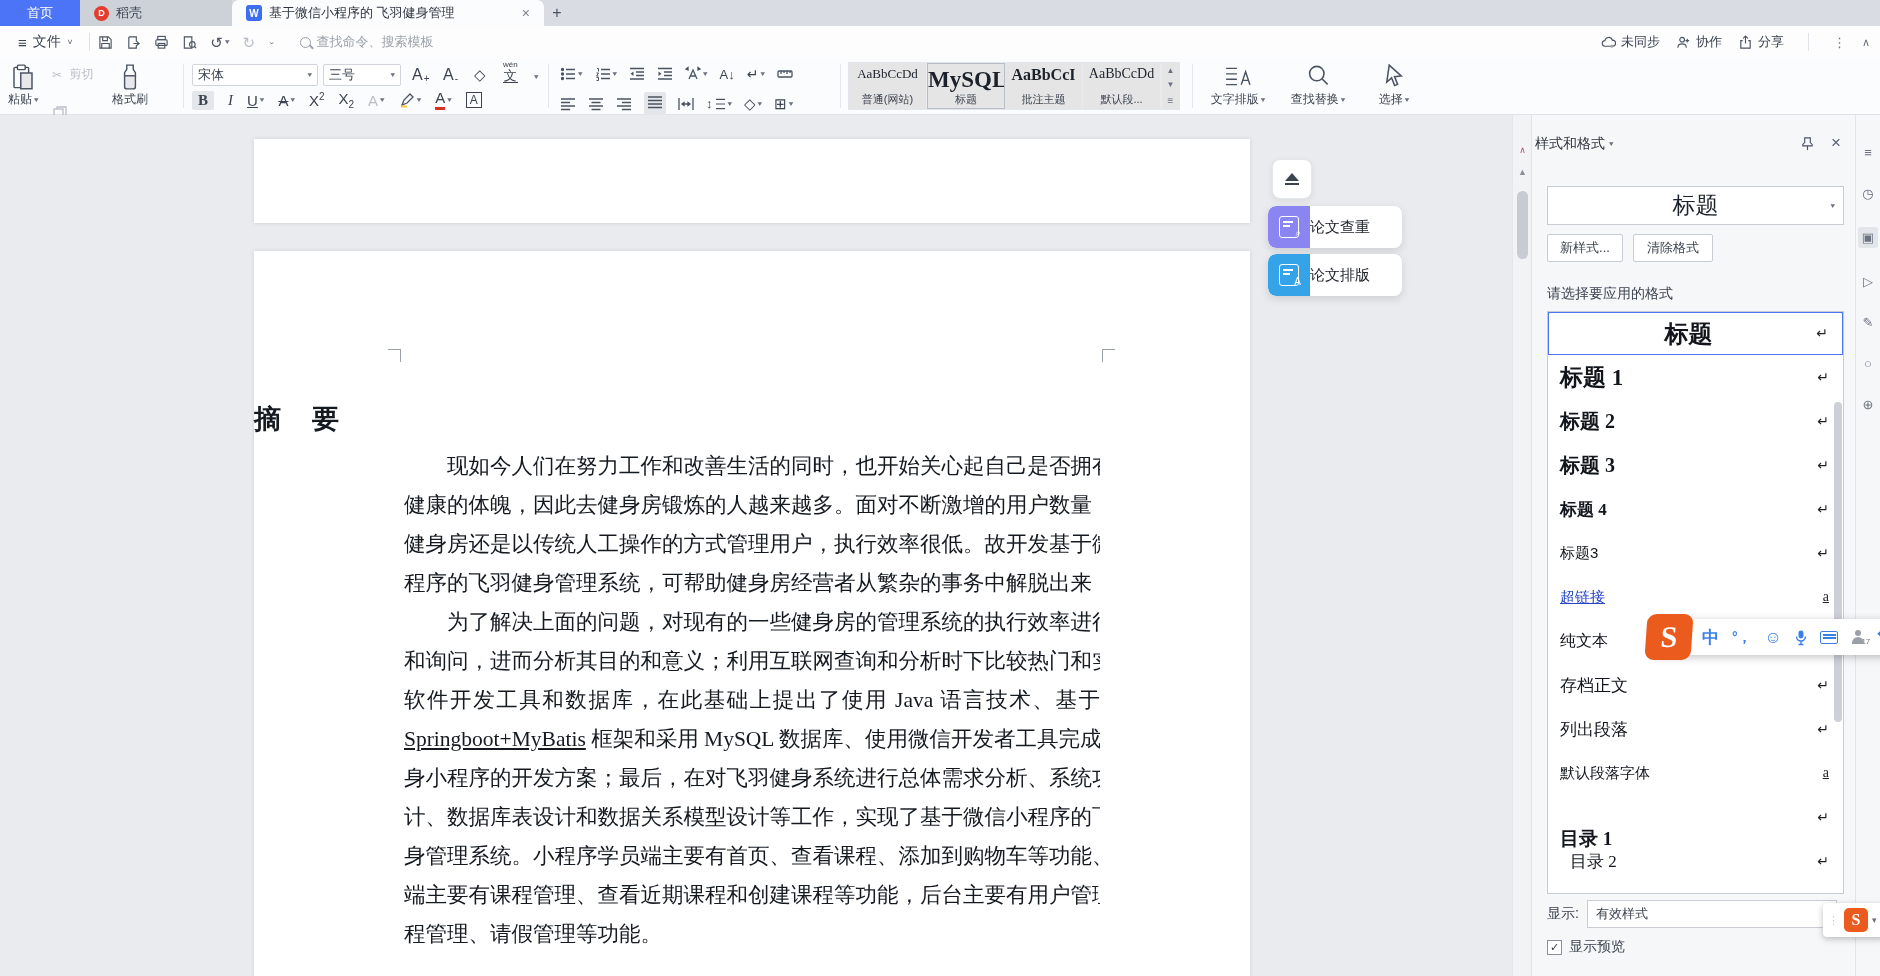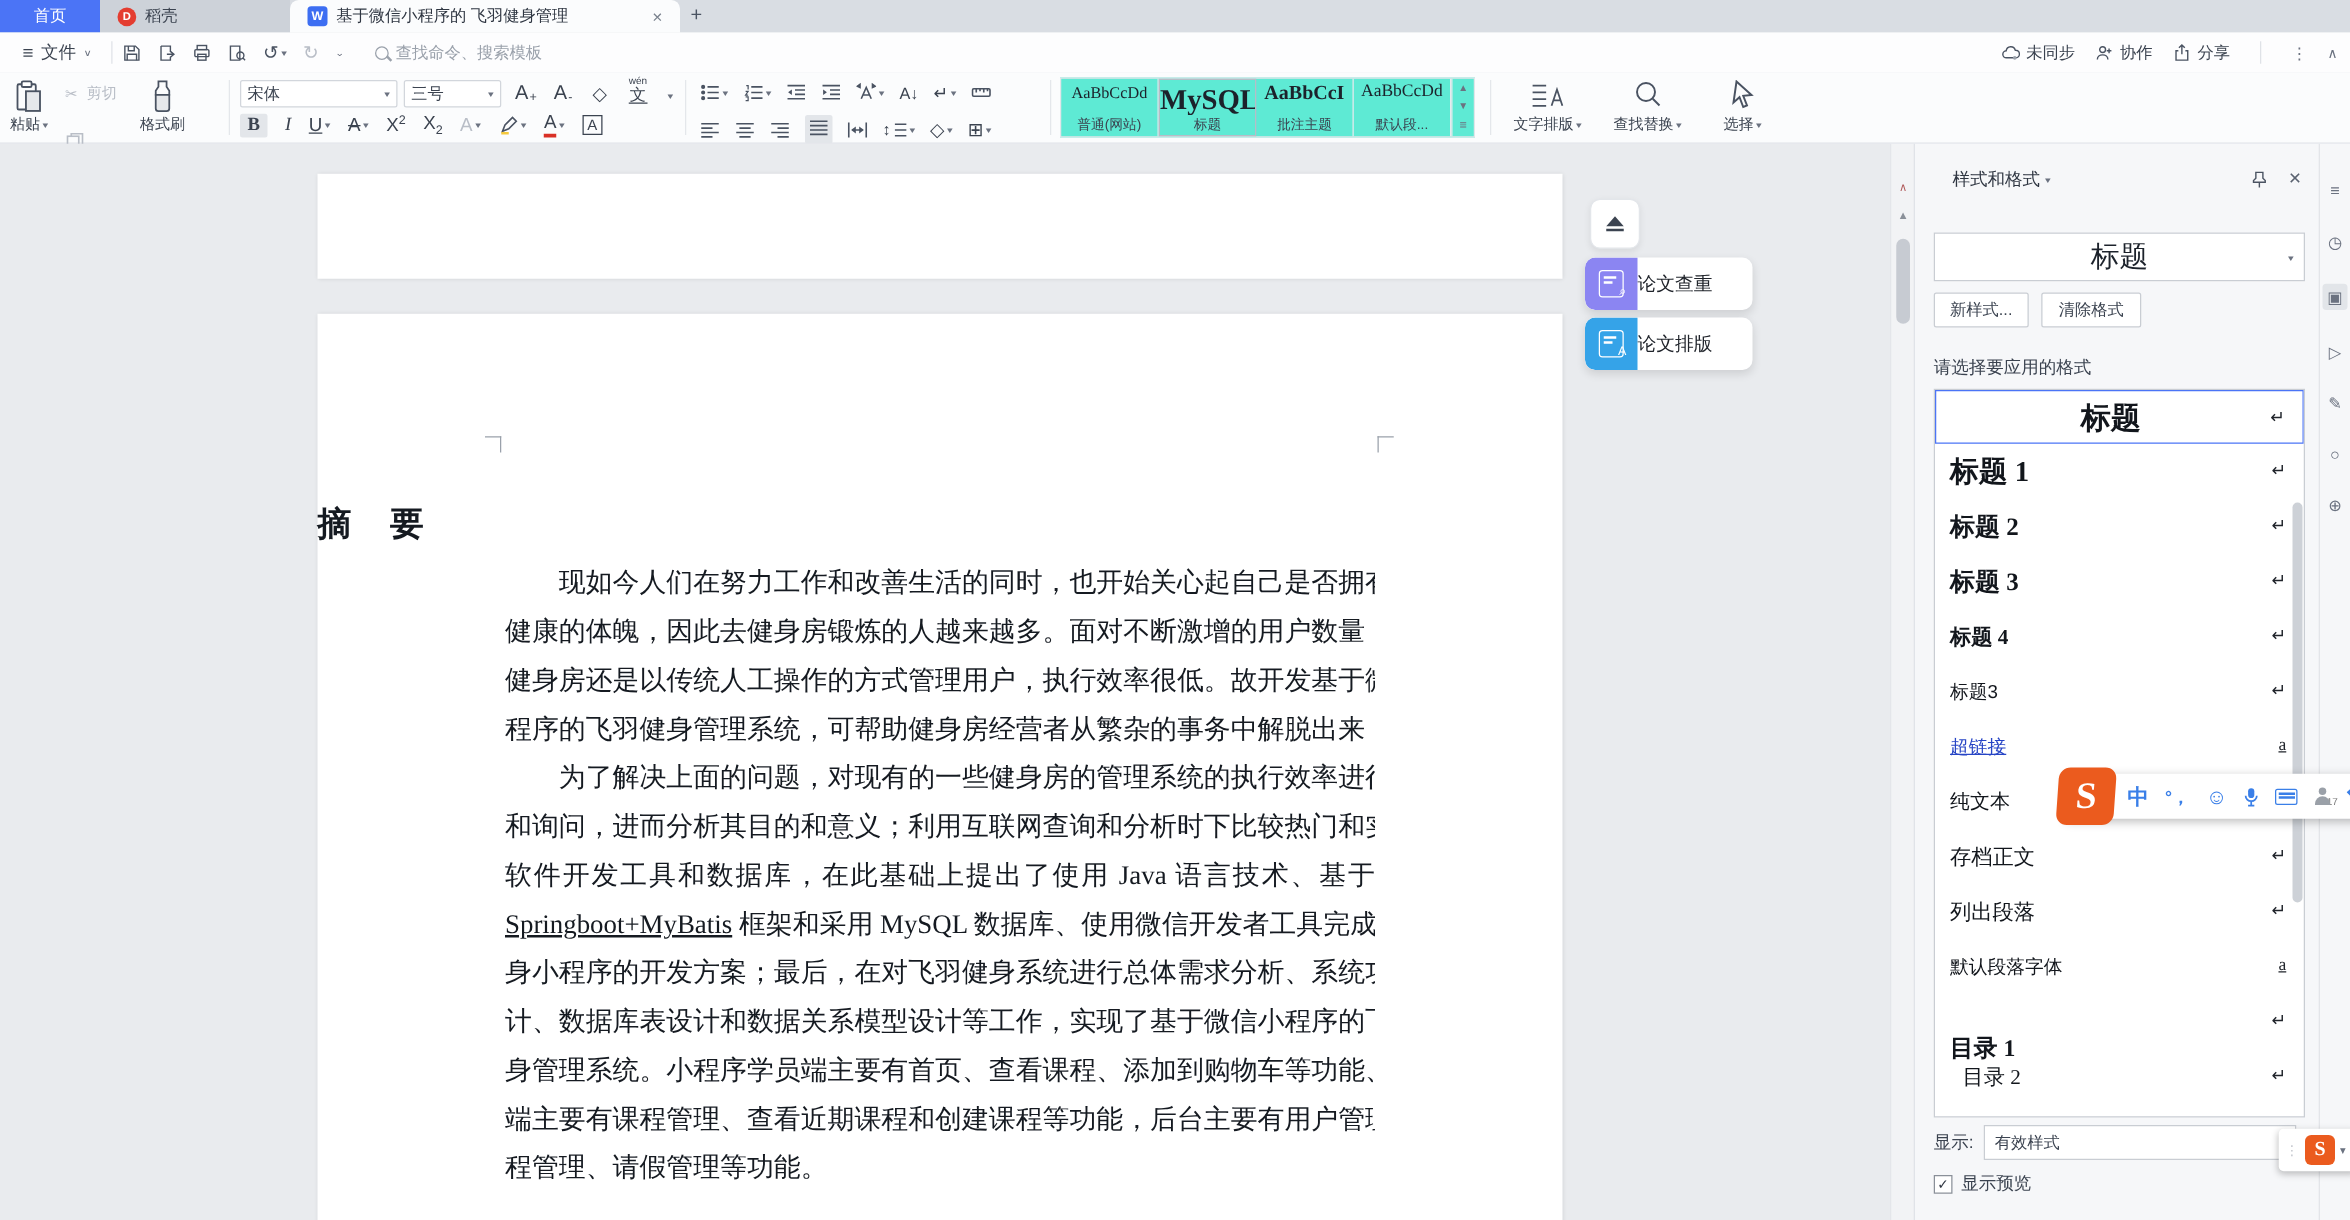--- a/index.html
+++ b/index.html
@@ -46,21 +46,21 @@
   .car{font-size:9px;color:#6b7280;transform:scaleY(.8);}
   .gicon{width:16px;height:16px;}
   .gicon line,.gicon path,.gicon circle,.gicon rect{stroke:#4a5362;stroke-width:1.3;fill:none;}
   .dis .gicon line,.dis .gicon path,.dis .gicon rect{stroke:#b9bec7;}
   .bigbtn{display:flex;flex-direction:column;align-items:center;justify-content:space-between;height:46px;padding-top:2px;font-size:12px;color:#3b4350;}
   .combo{display:flex;align-items:center;justify-content:space-between;height:22px;border:1px solid #d2d6dc;background:#fff;border-radius:2px;padding:0 5px;font-size:13px;}
   .glyphbtn{font-size:14px;color:#3b4350;display:flex;align-items:flex-end;gap:1px;}
   .active-tool{background:#e3e6ea;border-radius:2px;}
 
   
-  .gal{position:absolute;left:848px;top:4px;display:flex;border:1px solid #e2e5e9;background:#5eead4;height:48px;}
+  .gal{position:absolute;left:848px;top:4px;display:flex;border:1px solid #e2e5e9;background:#e5e5e5;height:48px;}
   .gbox{width:78px;border-right:1px solid #e8eaee;display:flex;flex-direction:column;align-items:center;justify-content:space-between;padding:3px 2px 2px;}
   .gbox.sel{border:1px solid #b7bdc6;}
   .gsample{font-family:"Liberation Serif",serif;color:#1c222b;white-space:nowrap;overflow:hidden;max-width:76px;}
   .glabel{font-size:11px;color:#3b4350;white-space:nowrap;overflow:hidden;max-width:74px;}
   .gscroll{width:18px;display:flex;flex-direction:column;align-items:center;justify-content:space-around;color:#6b7280;font-size:8px;border-left:1px solid #e8eaee;}
 
   
   .content{left:0;top:115px;width:1880px;height:861px;}
   .canvas{position:absolute;left:0;top:0;width:1512px;height:861px;background:#e9ebee;overflow:hidden;}
   .page{position:absolute;left:254px;width:996px;background:#fff;box-shadow:0 0 4px rgba(0,0,0,.12);}
@@ -85,21 +85,21 @@
   .mini-doc::after{top:8px;width:7px;}
   .mini-badge{position:absolute;right:-3px;bottom:-2px;font-size:10px;color:#fff;}
 
   
   .vscroll{position:absolute;left:1512px;top:0;width:19px;height:861px;background:#f2f3f5;border-left:1px solid #e4e6ea;}
   .vthumb{position:absolute;left:4px;width:11px;border-radius:6px;background:#c7cbd2;}
   .vs-ic{position:absolute;left:0;width:19px;text-align:center;font-size:9px;color:#8a9099;}
 
   
   .panel{position:absolute;left:1531px;top:0;width:324px;height:861px;background:#f6f7f9;border-left:1px solid #e0e3e8;}
-  .panel-h{position:absolute;left:30px;top:20px;display:flex;align-items:center;gap:4px;font-size:14px;color:#2f3642;justify-content:center;}
+  .panel-h{position:absolute;left:3px;top:20px;display:flex;align-items:center;gap:4px;font-size:14px;color:#2f3642;justify-content:center;}
   .panel-tools{position:absolute;right:14px;top:18px;display:flex;gap:16px;color:#5a6270;align-items:center;}
   .curstyle{position:absolute;left:15px;top:71px;width:297px;height:39px;background:#fff;border:1px solid #c9cdd3;display:flex;align-items:center;justify-content:center;}
   .curstyle .cs-txt{font-family:"Liberation Serif",serif;font-size:23px;color:#1c222b;}
   .curstyle .car{position:absolute;right:8px;}
   .pbtn{position:absolute;top:119px;height:28px;background:#fff;border:1px solid #c9cdd3;border-radius:2px;font-size:13px;color:#3b4350;display:flex;align-items:center;justify-content:center;}
   .panel-hint{position:absolute;left:15px;top:170px;font-size:14px;color:#3b4350;}
   .stylelist{position:absolute;left:15px;top:196px;width:297px;height:583px;background:#fff;border:1px solid #c9cdd3;overflow:hidden;}
   .sitem{position:relative;height:44px;display:flex;align-items:center;padding:0 26px 0 12px;}
   .sitem .sm{position:absolute;right:14px;font-size:14px;color:#20242b;font-family:"Liberation Serif",serif;}
   .sitem.sel{height:43px;border:1.5px solid #4b74f6;justify-content:center;}

